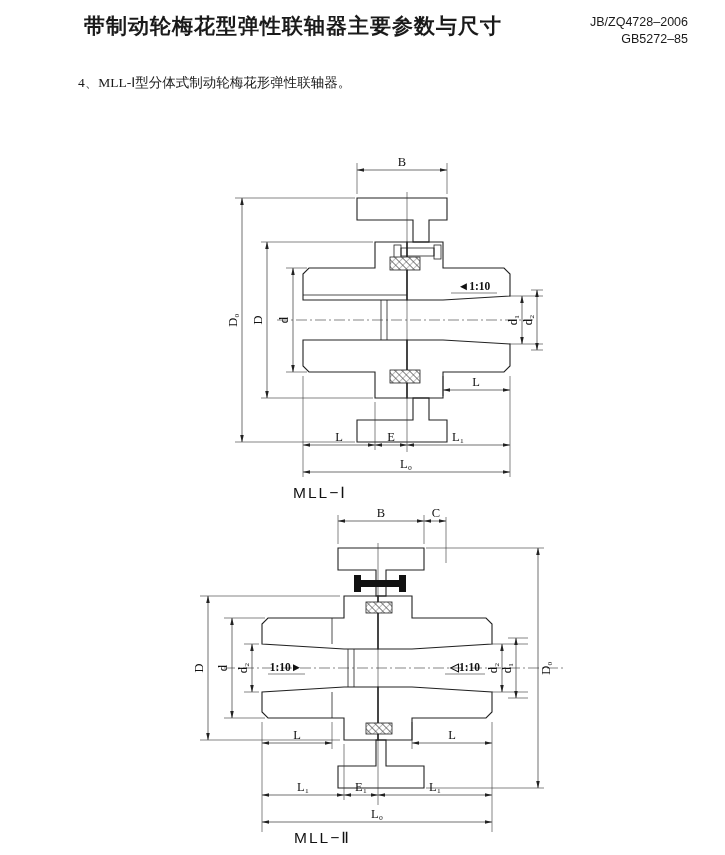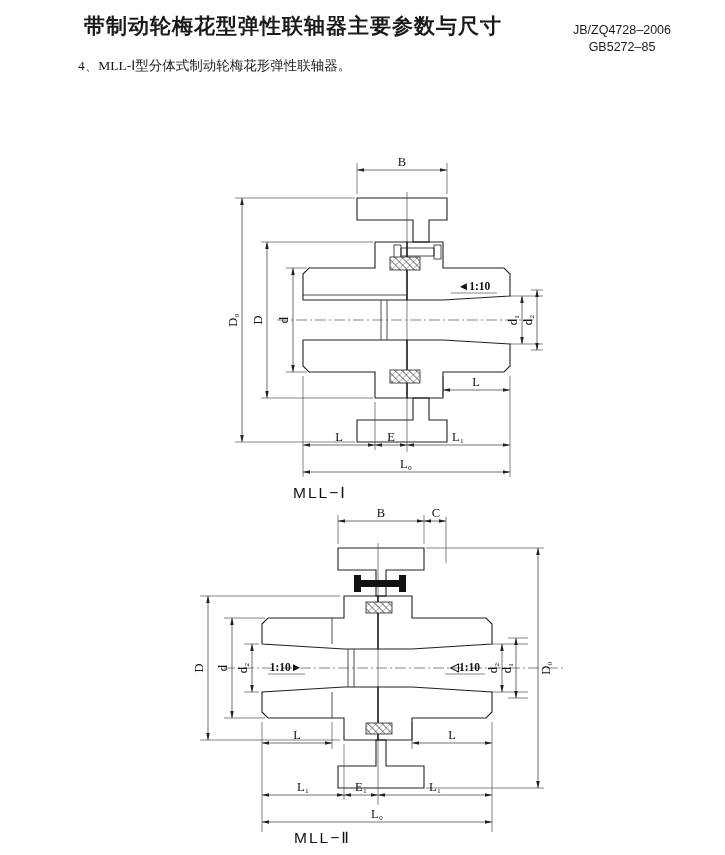--- a/index.html
+++ b/index.html
@@ -1,21 +1,21 @@
 <!DOCTYPE html>
 <html><head>
 <meta charset="utf-8">
 <style>
   html,body{margin:0;padding:0;background:#e8e8e8;}
   .page{position:relative;width:725px;height:855px;background:#ffffff;color:#1a1a1a;
         font-family:"Liberation Serif",serif;overflow:hidden;}
   .title{position:absolute;left:84px;top:12px;font-size:21px;font-weight:bold;letter-spacing:1px;}
-  .standards{position:absolute;left:556px;top:22px;width:132px;text-align:center;
+  .standards{position:absolute;left:556px;top:14px;width:132px;text-align:right;
              font-family:"Liberation Sans",sans-serif;font-size:12.5px;line-height:1.35;white-space:nowrap;}
-  .notes{position:absolute;left:78px;top:55px;font-size:13.5px;line-height:1.7;}
+  .notes{position:absolute;left:78px;top:72px;font-size:13.5px;line-height:1.7;}
   svg.d1{position:absolute;left:185px;top:150px;}
   svg.d2{position:absolute;left:172px;top:503px;}
   .ol   {stroke:#222;stroke-width:1.1;fill:none;}
   .thin {stroke:#222;stroke-width:0.8;fill:none;}
   .dim  {stroke:#333;stroke-width:0.7;fill:none;}
   .ext  {stroke:#333;stroke-width:0.6;fill:none;}
   .cl   {stroke:#333;stroke-width:0.6;fill:none;stroke-dasharray:11 3 2 3;}
   text.dl {font-family:"Liberation Serif",serif;font-size:12.5px;fill:#111;}
   text.tp {font-family:"Liberation Serif",serif;font-size:11.5px;font-weight:bold;fill:#111;}
   text.cap{font-family:"Liberation Sans",sans-serif;font-size:15.5px;letter-spacing:2px;fill:#111;}

